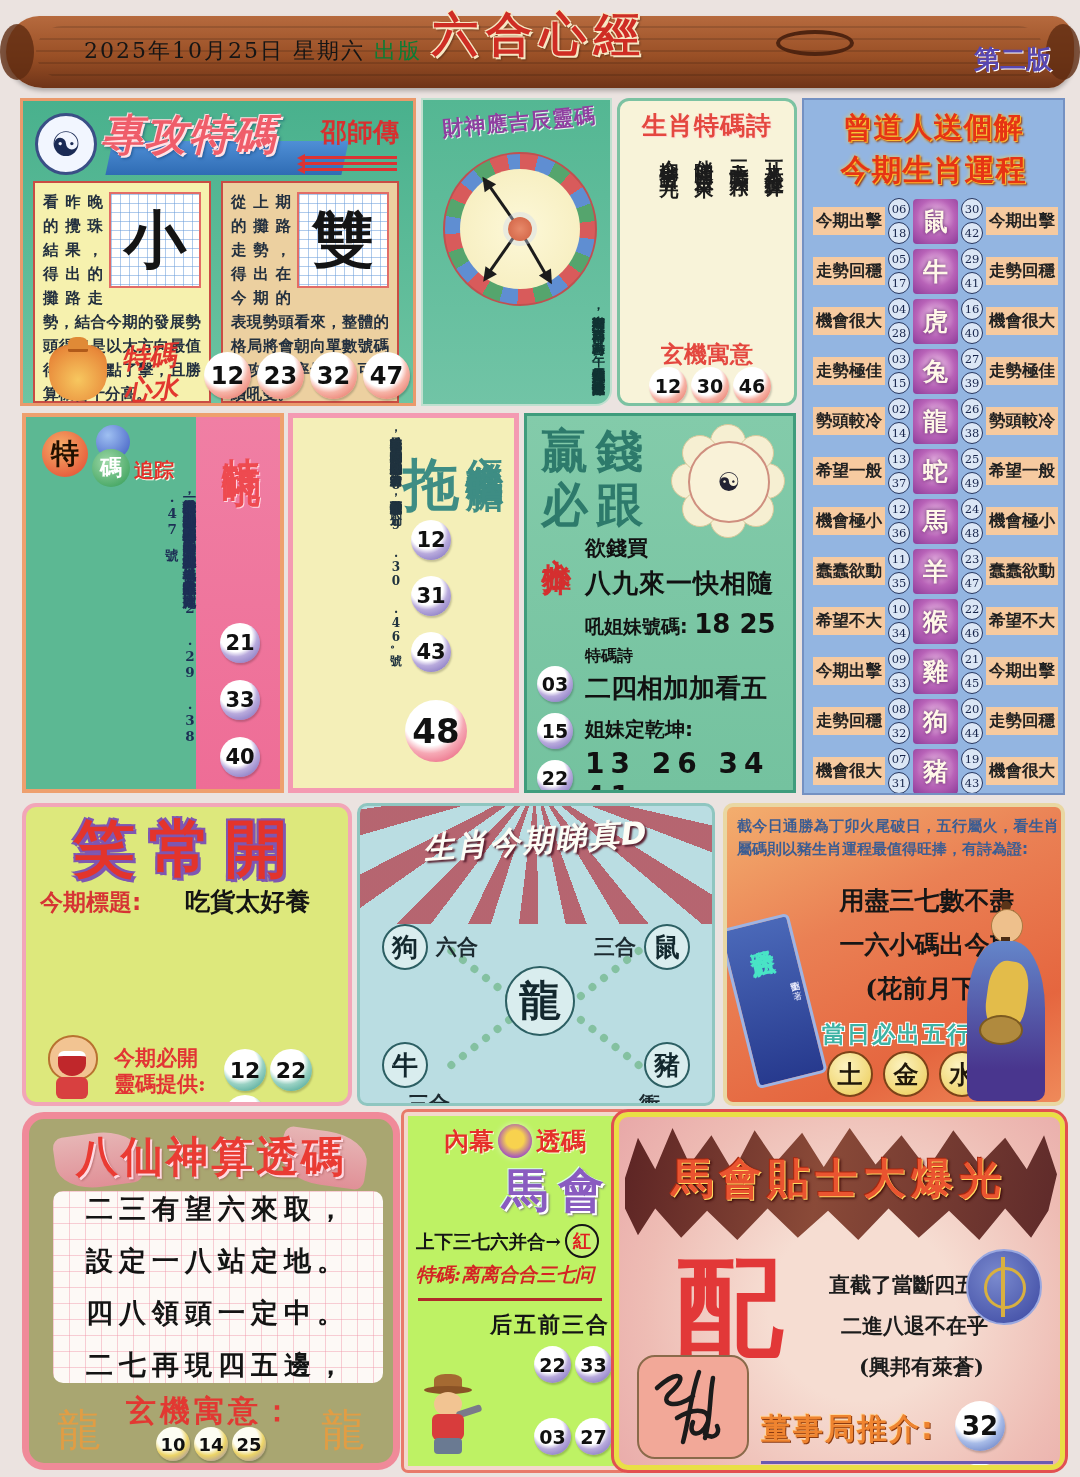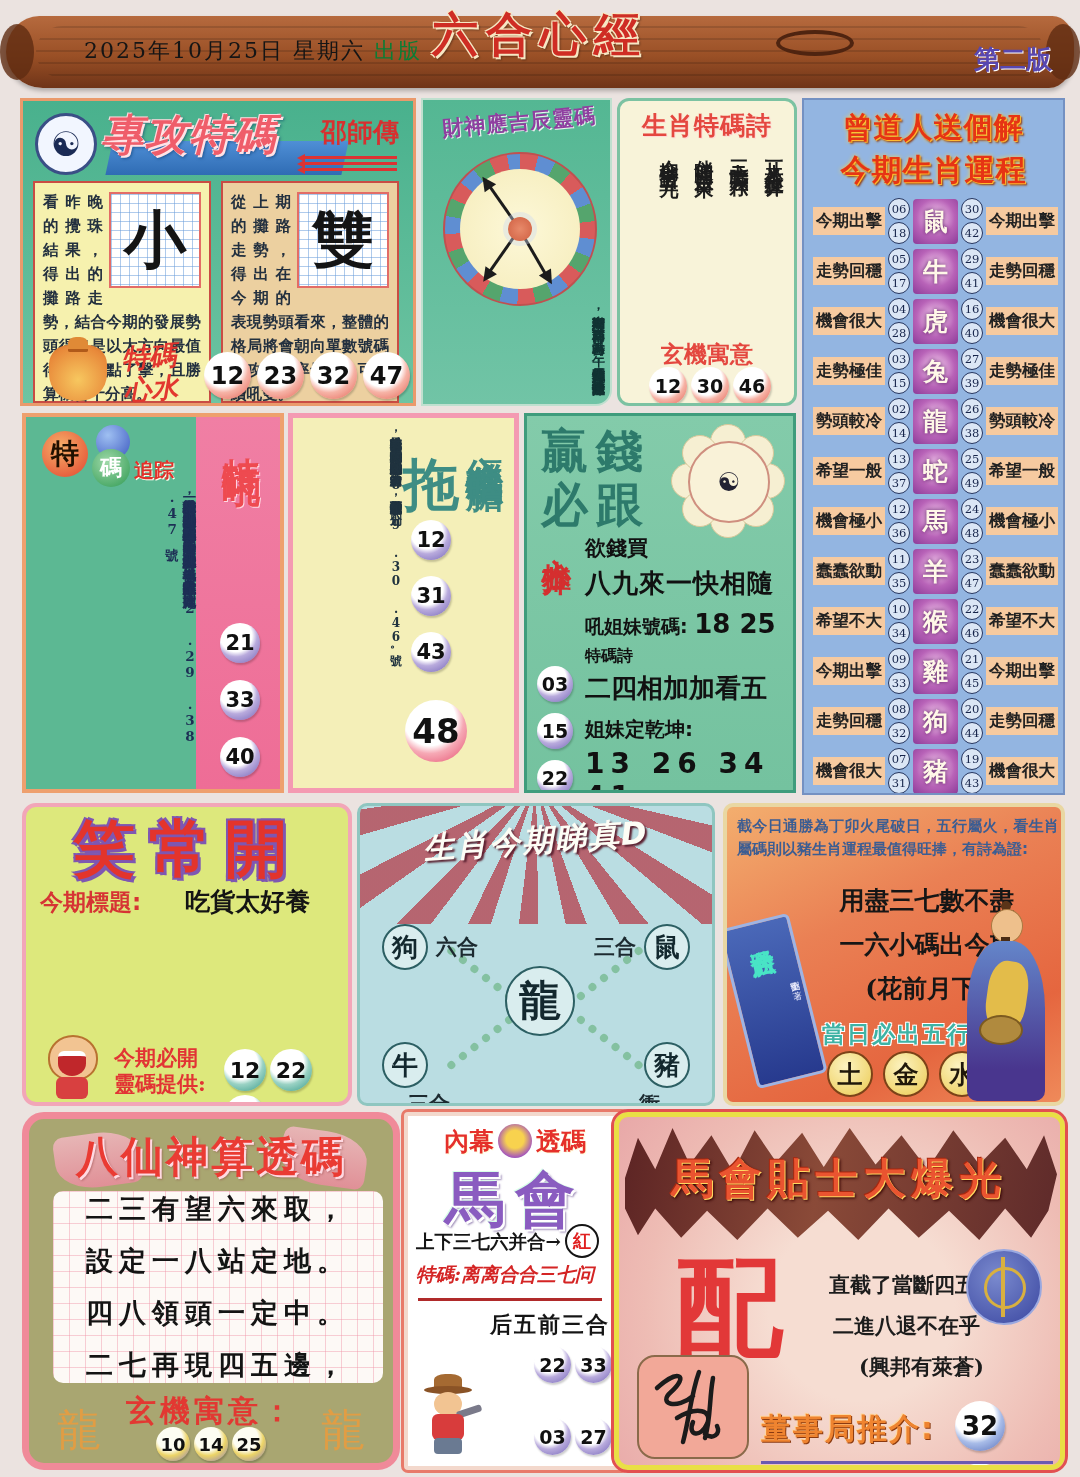--- a/index.html
+++ b/index.html
@@ -193,26 +193,26 @@
     letter-spacing:3px;font-family:"DejaVu Serif",serif;text-shadow:2px 2px 0 #ffd9e2,3px 3px 2px #8a3a3a66;}
   .kpanel{position:absolute;left:24px;top:72px;width:330px;height:192px;border-radius:10px;
     background-color:#fdf9f6;background-image:linear-gradient(rgba(240,150,170,.45) 1px,transparent 1px),linear-gradient(90deg,rgba(240,150,170,.45) 1px,transparent 1px);background-size:16px 16px;
     display:flex;flex-direction:column;justify-content:space-between;gap:8px;}
   .kpanel div{text-align:center;font-size:27px;font-weight:bold;color:#141414;font-family:"DejaVu Serif",serif;letter-spacing:6px;}
   .boxK .flabel{position:absolute;top:272px;width:100%;text-align:center;font-size:30px;font-weight:bold;color:#e23832;letter-spacing:4px;}
   .boxK .balls{position:absolute;left:0;top:306px;width:100%;text-align:center;--bs:34px;--bf:18px;}
   .boxK .uline{position:absolute;left:110px;top:348px;width:180px;border-top:3px solid #2a9a8a;}
   .kdragon{position:absolute;top:282px;font-size:44px;color:#eb9c3c;opacity:.85;font-family:"DejaVu Serif",serif;}
   
-  .boxL{left:404px;top:1112px;width:222px;height:358px;border:4px solid #f3d8cc;outline:3px solid #e87a6a;background:#ffffff;border-radius:4px;}
+  .boxL{left:404px;top:1112px;width:222px;height:358px;border:4px solid #f3d8cc;outline:3px solid #e87a6a;background:#bef264;border-radius:4px;}
   .boxL .trow{position:absolute;top:8px;width:100%;display:flex;align-items:center;justify-content:center;gap:4px;}
   .boxL .trow span{font-size:25px;font-weight:bold;color:#e5302a;font-family:"DejaVu Serif",serif;text-shadow:1px 1px 0 #ffd;}
   .boxL .sun{width:34px;height:34px;border-radius:50%;background:radial-gradient(circle at 50% 45%,#f8d24e 0 35%,#a85ab8 70%,#3c4ab0);box-shadow:0 0 6px #fff8;}
-  .boxL .mahui{position:absolute;top:44px;width:100%;text-align:center;font-size:60px;font-weight:bold;color:#8a5cc0;letter-spacing:10px;
-    font-family:"DejaVu Serif",serif;text-shadow:2px 2px 0 #fff,-1px -1px 0 #d8ffe8,3px 3px 2px #4a2a7a88;}
+  .boxL .mahui{position:absolute;top:44px;width:100%;text-align:center;font-size:46px;font-weight:bold;color:#8a5cc0;letter-spacing:10px;
+    font-family:"DejaVu Serif",serif;text-shadow:2px 2px 0 #fff,-1px -1px 0 #d8ffe8,3px 3px 2px #4a2a7a88;margin-left:43px;}
   .boxL .l1{position:absolute;left:8px;top:108px;font-size:18.5px;font-weight:bold;color:#151515;display:flex;align-items:center;gap:4px;font-family:"DejaVu Serif",serif;}
   .boxL .hong{width:30px;height:30px;border-radius:50%;border:2px solid #151515;display:flex;align-items:center;justify-content:center;
     color:#e02020;font-size:18px;font-weight:bold;background:#fff2;}
   .boxL .l2{position:absolute;left:8px;top:146px;font-size:19px;font-weight:bold;font-style:italic;color:#d42424;font-family:"DejaVu Serif",serif;}
   .boxL .hr{position:absolute;left:10px;top:182px;width:184px;border-top:3px solid #b02a2a;}
   .boxL .l3{position:absolute;right:12px;top:194px;font-size:22px;font-weight:bold;color:#151515;letter-spacing:2px;font-family:"DejaVu Serif",serif;}
   .boxL .b1{position:absolute;right:8px;top:228px;--bs:37px;--bf:19px;}
   .boxL .b2{position:absolute;right:8px;top:300px;--bs:37px;--bf:19px;}
   .cowboy{position:absolute;left:12px;top:258px;width:64px;height:92px;}
   .cowboy .brim{position:absolute;left:4px;top:12px;width:48px;height:8px;background:#8a5326;border-radius:50%;}
@@ -223,21 +223,21 @@
   .cowboy .legs{position:absolute;left:14px;top:64px;width:28px;height:16px;background:#6a7a92;border-radius:4px;}
   
   .boxM{left:614px;top:1112px;width:451px;height:358px;border:5px solid #e9df45;outline:3px solid #e25050;border-radius:14px;
     background:radial-gradient(circle at 55% 55%,#f6ddd2 0 30%,#eebcb4 70%,#e8a8a8);}
   .boxM .splash{position:absolute;left:6px;top:6px;width:432px;height:122px;background:linear-gradient(100deg,#5c2424,#8a4a38 45%,#5e2a2a);
     clip-path:polygon(0 45%,3% 12%,7% 38%,11% 4%,15% 34%,20% 10%,25% 40%,30% 6%,35% 32%,41% 8%,46% 36%,52% 4%,58% 34%,64% 10%,70% 38%,76% 6%,82% 34%,88% 12%,93% 38%,97% 10%,100% 42%,98% 72%,94% 94%,88% 70%,82% 96%,75% 72%,68% 94%,61% 70%,54% 96%,47% 72%,40% 94%,33% 70%,26% 96%,19% 72%,13% 94%,7% 70%,3% 92%,0 70%);}
   .boxM .title{position:absolute;left:0;top:34px;width:100%;text-align:center;font-size:42px;font-weight:bold;color:#ea5430;
     letter-spacing:6px;font-family:"DejaVu Serif",serif;text-shadow:1px 1px 0 #ffd860,-1px -1px 0 #a82810,2px 2px 3px #300;}
   .boxM .pei{position:absolute;left:56px;top:136px;font-size:108px;font-weight:bold;color:#e23838;font-family:"DejaVu Serif",serif;line-height:1;}
   .boxM .lines{position:absolute;left:210px;top:148px;font-size:21px;font-weight:bold;color:#1c1c1c;line-height:1.95;font-family:"DejaVu Serif",serif;}
-  .boxM .lines div:nth-child(2){margin-left:4px;}
+  .boxM .lines div:nth-child(2){margin-left:12px;}
   .boxM .lines div:nth-child(3){margin-left:30px;}
   .emblem{position:absolute;right:18px;top:132px;width:72px;height:72px;border-radius:50%;background:radial-gradient(circle at 40% 35%,#7a8ace,#3a46a0);border:2px solid #9aa8e0;}
   .emblem::before{content:"";position:absolute;left:16px;top:16px;width:36px;height:36px;border-radius:50%;border:3px solid #d8b040;}
   .emblem::after{content:"";position:absolute;left:33px;top:6px;width:4px;height:60px;background:#d8b040;}
   .sig{position:absolute;left:18px;top:238px;width:108px;height:100px;border-radius:18px;background:#f2a898;border:2px solid #8a6a4a;
     display:flex;align-items:center;justify-content:center;}
   .boxM .flabel{position:absolute;left:142px;top:292px;font-size:30px;font-weight:bold;color:#ef8430;letter-spacing:2px;
     text-shadow:1px 1px 0 #8a3a10,-1px -1px 0 #ffd8a0;}
   .boxM .balls{position:absolute;left:330px;top:278px;--bs:50px;--bf:26px;--bm:6px;}
   .boxM .uline{position:absolute;left:142px;top:344px;width:292px;border-top:3px solid #6a5ab0;}

